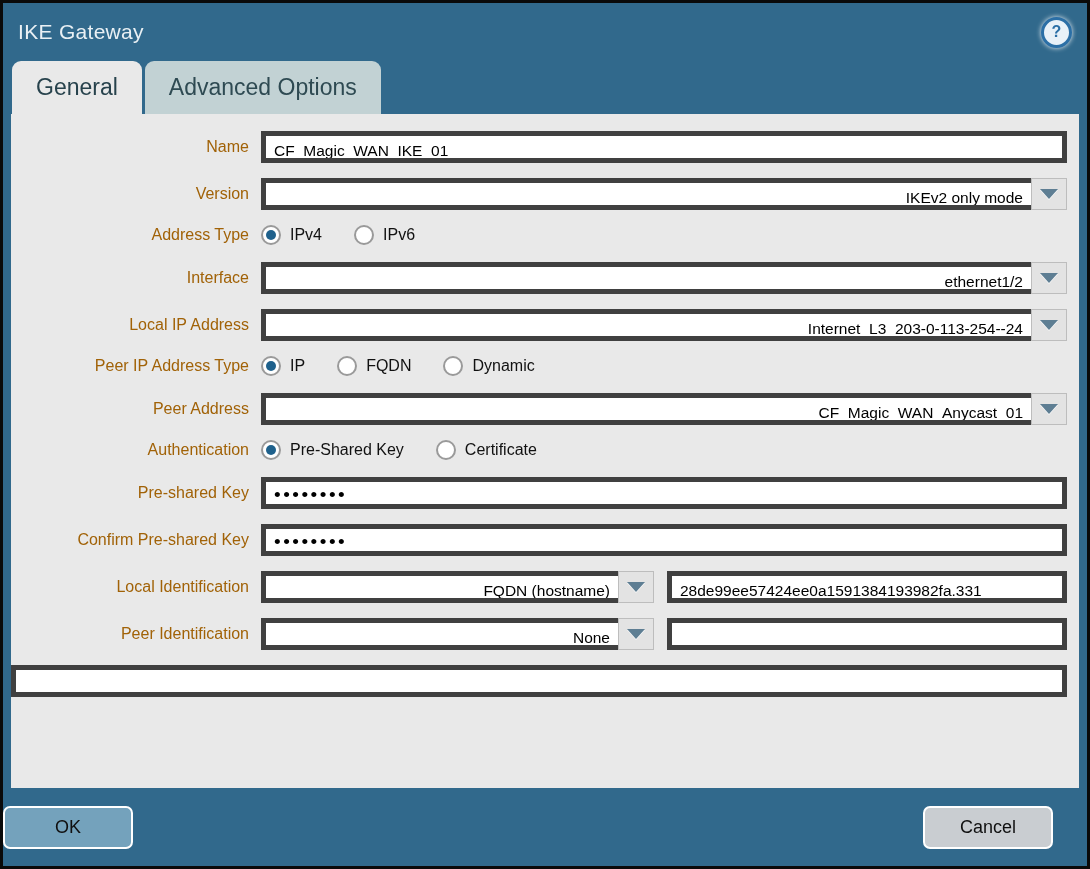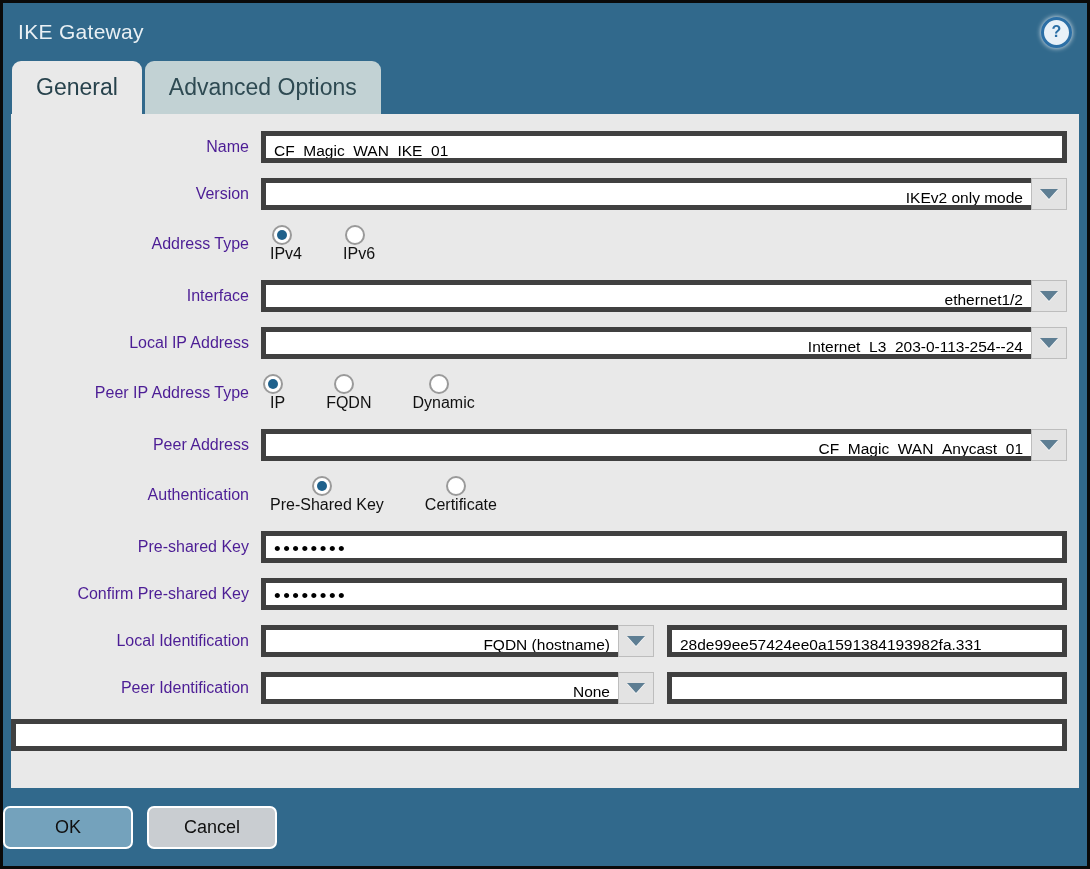--- a/index.html
+++ b/index.html
@@ -17,42 +17,42 @@
   .tabs{display:flex;padding-left:9px;gap:3px;flex:0 0 auto;height:53px;align-items:flex-end;}
   .tab{height:53px;display:flex;align-items:center;padding:0 24px;border-radius:9px 9px 0 0;
        font-size:23px;color:#2E4A52;cursor:pointer;}
   .tab.active{background:#E9E9E9;color:#27424C;}
   .tab.inactive{background:#C2D2D4;}
   
   .content{background:#E9E9E9;margin:0 8px;flex:1 1 auto;padding:17px 12px 0 0;box-sizing:border-box;overflow:hidden;}
   .row{display:flex;align-items:center;margin-bottom:15px;}
   .row.radios{margin-top:2px;margin-bottom:17px;}
   .label{width:250px;flex:0 0 250px;text-align:right;padding-right:12px;box-sizing:border-box;
-         color:#4c1d95;font-size:16px;}
+         color:#a16207;font-size:16px;}
   .field{flex:1;display:flex;align-items:center;min-width:0;}
   .tbox{height:32px;background:#fff;border:5px solid #404040;box-sizing:border-box;
         font-size:15.5px;color:#000;padding:0 8px;line-height:30px;white-space:nowrap;
         overflow:hidden;flex:1;min-width:0;}
   .password{font-size:19px;letter-spacing:2.5px;line-height:26px;}
   .combo{display:flex;flex:1;min-width:0;}
   .combo .tbox{border-right:none;text-align:right;}
   .dd-btn{width:36px;flex:0 0 36px;height:32px;box-sizing:border-box;background:#E3E3E3;
           border:1px solid #BDBDBD;display:flex;align-items:center;justify-content:center;cursor:pointer;}
   .dd-arrow{width:0;height:0;border-left:9px solid transparent;border-right:9px solid transparent;
             border-top:10px solid #5E7E93;filter:drop-shadow(0 1px 0 rgba(255,255,255,.8));}
   .combo-fixed{flex:0 0 393px;width:393px;}
   .split-gap{width:13px;flex:0 0 13px;}
   
-  .radio-opt{display:flex;align-items:center;margin-right:32px;cursor:pointer;flex-direction:column;}
+  .radio-opt{display:flex;align-items:center;margin-right:32px;cursor:pointer;}
   .radio{width:20px;height:20px;border-radius:50%;background:#fff;border:2px solid #9A9A9A;
          box-sizing:border-box;display:flex;align-items:center;justify-content:center;}
   .radio.checked::after{content:"";width:10px;height:10px;border-radius:50%;background:#1F618C;}
   .radio-label{margin-left:9px;font-size:16px;color:#111;}
   
-  .footer{flex:0 0 auto;height:78px;display:flex;align-items:center;justify-content:flex-start;
+  .footer{flex:0 0 auto;height:78px;display:flex;align-items:center;justify-content:space-between;
           padding-right:34px;gap:14px;}
   .btn{width:130px;height:43px;border-radius:7px;border:2px solid #fff;font-size:18px;color:#101010;
        display:flex;align-items:center;justify-content:center;cursor:pointer;box-sizing:border-box;
        font-family:"Liberation Sans",sans-serif;}
   .btn-ok{background:#74A2BC;}
   .btn-cancel{background:#C9CDD1;}
 </style>
 </head>
 <body>
 

